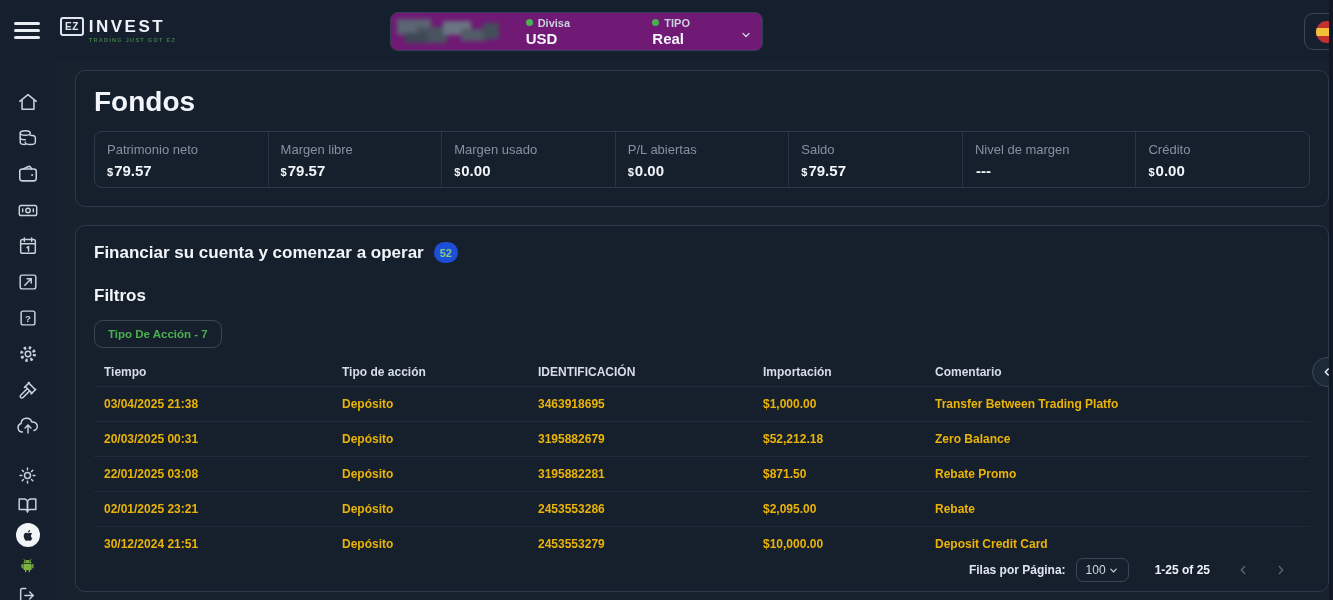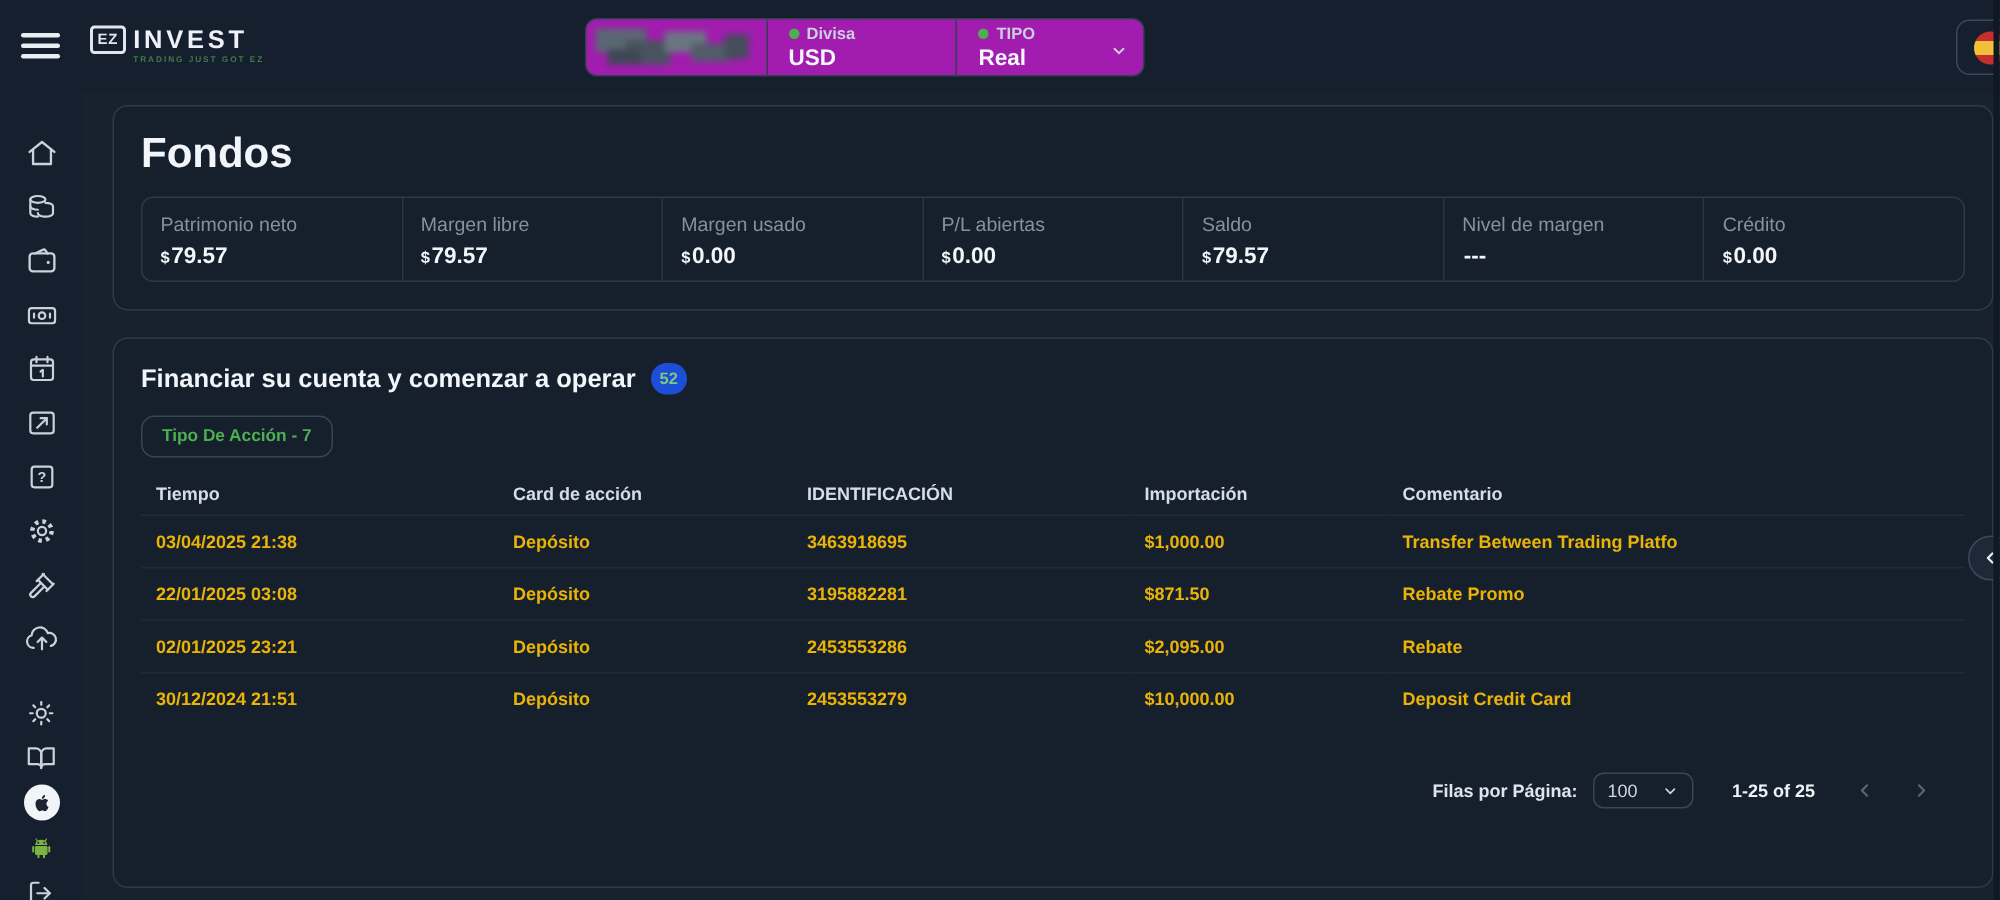--- a/index.html
+++ b/index.html
@@ -17,21 +17,21 @@
     display:flex; flex-direction:column; justify-content:center; gap:4px; }
   .hamburger span { display:block; height:3px; border-radius:2px; background:#e9eef5; }
 
   .brand { position:absolute; left:60px; top:14px; display:flex; align-items:flex-start; gap:5px; }
   .brand-box { border:2px solid #dfe6ee; color:#dfe6ee; font-size:10px; font-weight:bold;
     border-radius:3px; padding:2px 3px; letter-spacing:0.5px; margin-top:3px; }
   .brand-name { font-size:17px; font-weight:bold; letter-spacing:2.5px; color:#eef2f8; line-height:1; margin-top:4px; }
   .brand-tag { font-size:5.5px; letter-spacing:1.3px; color:#3f7d4a; font-weight:bold; margin-top:2px; }
 
   .acct-group { position:absolute; left:390px; top:12px; width:373px; height:39px;
-    border:1px solid #334053; border-radius:8px; display:flex; background:#a21caf; }
+    border:1px solid #334053; border-radius:8px; display:flex; background:#701a75; }
   .acct-sec { position:relative; display:flex; flex-direction:column; justify-content:center; padding:0 14px; }
   .acct-sec + .acct-sec { border-left:1px solid #334053; }
   .sec-account { width:120px; overflow:hidden; }
   .sec-divisa  { width:127px; }
   .sec-tipo    { width:125px; }
   .sec-label { display:flex; align-items:center; gap:5px; font-size:11px; font-weight:bold; color:#c9d1dd; }
   .dot { width:7px; height:7px; border-radius:50%; background:#4caf50; }
   .sec-value { font-size:15px; font-weight:bold; color:#f3f6fa; margin-top:1px; }
   .chev-down { position:absolute; right:10px; top:14px; color:#cdd4de; }
 
@@ -76,21 +76,21 @@
 
   .table-wrap { margin-top:11px; height:191px; overflow:hidden; }
   table { width:100%; border-collapse:collapse; table-layout:fixed; }
   th, td { text-align:left; padding:0 0 0 10px; font-size:12px; white-space:nowrap; overflow:hidden; }
   th { height:27px; color:#d7dde8; font-weight:bold; }
   td { height:35px; color:#eab308; font-weight:bold; border-top:1px solid #1f2b3a; }
   .c1{width:238px}.c2{width:196px}.c3{width:225px}.c4{width:172px}.c5{width:auto}
 
   .pagination { height:40px; display:flex; align-items:center; justify-content:flex-end; gap:26px; padding-right:22px; }
   .pg-label { font-size:12px; font-weight:bold; color:#dfe5ee; }
-  .pg-select { display:flex; align-items:center; gap:16px; border:1px solid #3b4557; border-radius:7px;
+  .pg-select { display:flex; align-items:center; gap:2px; border:1px solid #3b4557; border-radius:7px;
     padding:4px 9px; font-size:12px; color:#cfd6e0; cursor:pointer; }
   .pg-range { font-size:12px; font-weight:bold; color:#eef2f7; }
   .pg-nav { display:flex; gap:24px; color:#5a6576; }
   .pg-nav svg { cursor:pointer; }
 
   .drawer-toggle { position:absolute; left:1312px; top:357px; width:30px; height:30px; border-radius:50%;
     background:#1e2937; border:1px solid #3a4a5e; color:#e9eef5; display:flex; align-items:center;
     justify-content:center; cursor:pointer; }
 
   .scroll-strip { position:absolute; right:0; top:0; width:4px; height:600px; background:#101823; }
@@ -300,47 +300,55 @@
       <div class="stat-value"><span class="cur">$</span><span>0.00</span></div>
     </div>
   </div>
 </div>
 
 <div class="panel panel-fund">
   <div class="fund-title-row">
     <span class="fund-title">Financiar su cuenta y comenzar a operar</span>
     <span class="badge">52</span>
   </div>
+  <div class="filtros-title">Filtros</div>
   <div class="chip">Tipo De Acción - 7</div>
 
   <div class="table-wrap">
     <table>
       <colgroup>
           <col class="c1">
           <col class="c2">
           <col class="c3">
           <col class="c4">
           <col class="c5">
         </colgroup>
       <thead>
         <tr>
           <th>Tiempo</th>
-          <th>Card de acción</th>
+          <th>Tipo de acción</th>
           <th>IDENTIFICACIÓN</th>
           <th>Importación</th>
           <th>Comentario</th>
         </tr>
       </thead>
       <tbody>
         <tr>
           <td>03/04/2025 21:38</td>
           <td>Depósito</td>
           <td>3463918695</td>
           <td>$1,000.00</td>
           <td>Transfer Between Trading Platfo</td>
+        </tr>
+        <tr>
+          <td>20/03/2025 00:31</td>
+          <td>Depósito</td>
+          <td>3195882679</td>
+          <td>$52,212.18</td>
+          <td>Zero Balance</td>
         </tr>
         <tr>
           <td>22/01/2025 03:08</td>
           <td>Depósito</td>
           <td>3195882281</td>
           <td>$871.50</td>
           <td>Rebate Promo</td>
         </tr>
         <tr>
           <td>02/01/2025 23:21</td>

